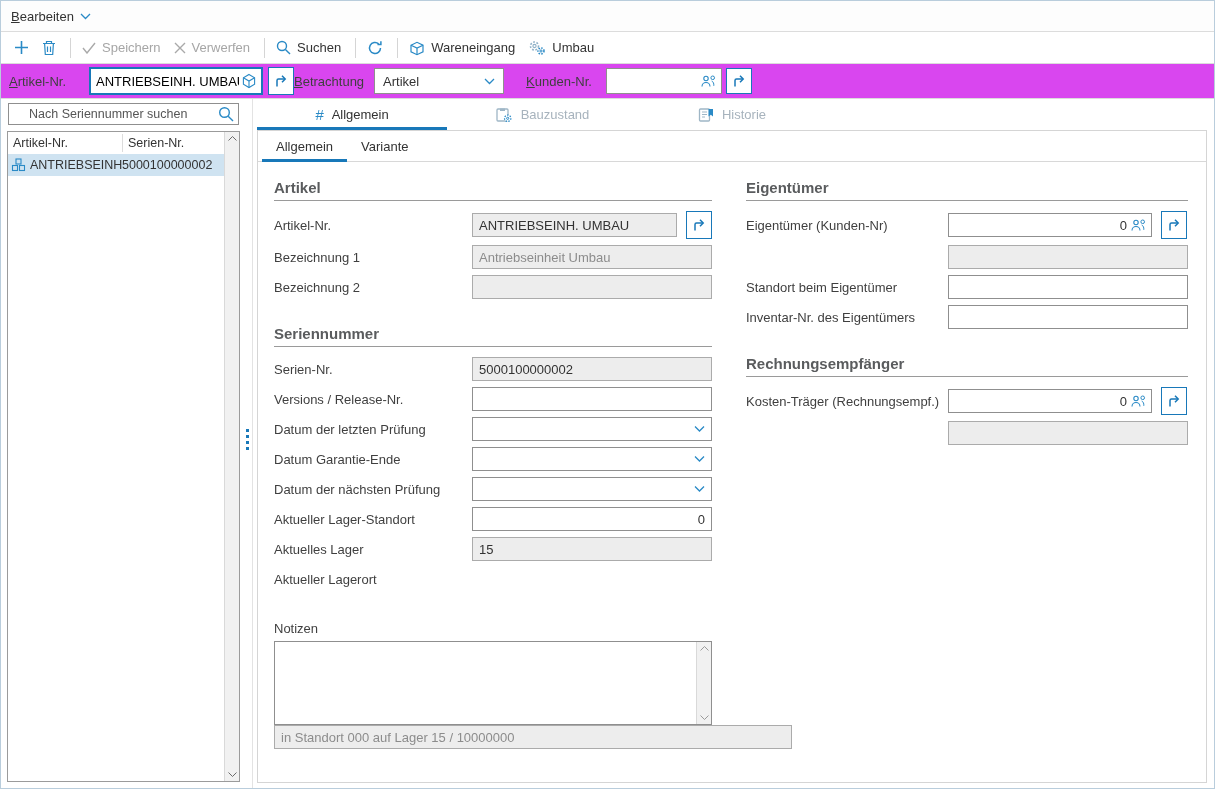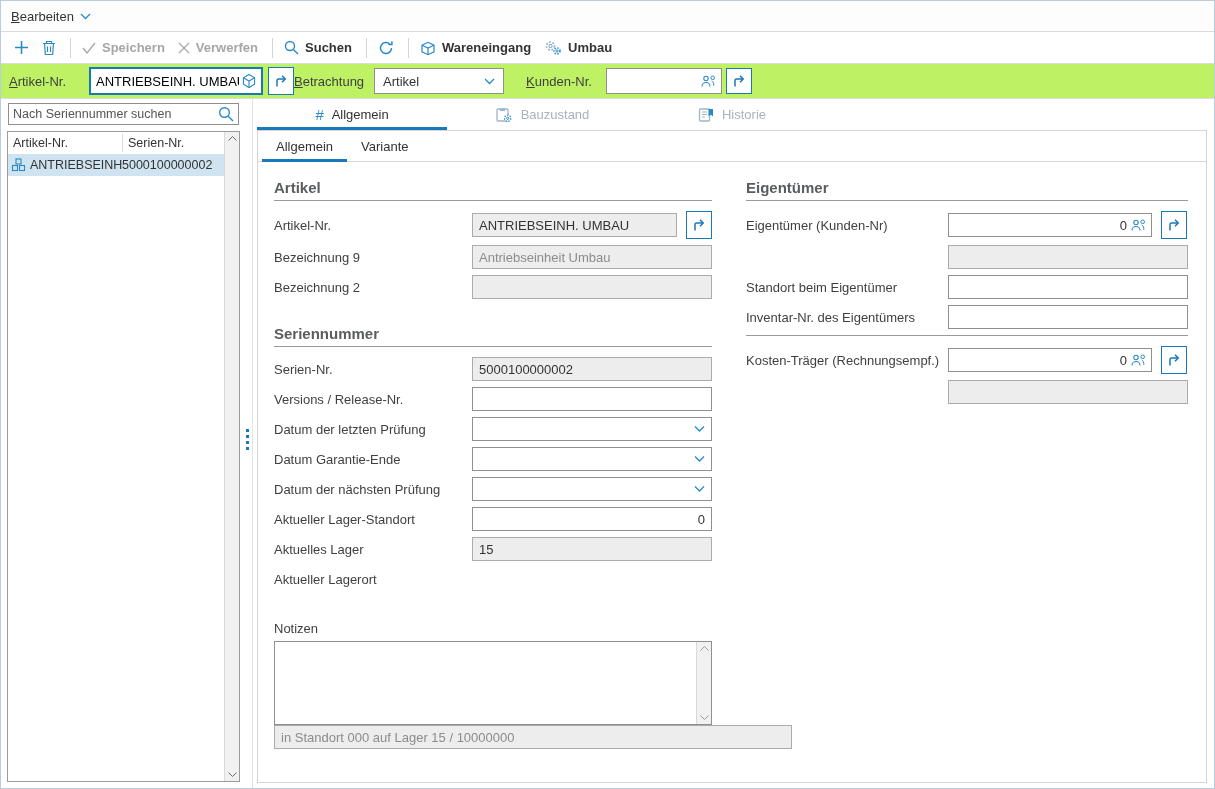--- a/index.html
+++ b/index.html
@@ -1,31 +1,31 @@
 <!DOCTYPE html>
 <html><head>
 <meta charset="utf-8">
 <style>
   * { box-sizing: border-box; margin: 0; padding: 0; }
   html,body { background:#fff; }
   body { font-family:"Liberation Sans", sans-serif; font-size:13px; color:#333; }
 
-  .window { width:1215px; height:789px; border:1px solid #b9cddc; background:#bef264;
+  .window { width:1215px; height:789px; border:1px solid #b9cddc; background:#d946ef;
             display:flex; flex-direction:column; overflow:hidden; }
 
   
   .menubar { height:31px; flex:0 0 31px; display:flex; align-items:center;
              padding-left:10px; border-bottom:1px solid #dcdcdc; background:#fdfdfd; }
   .menu-item { display:flex; align-items:center; gap:6px; cursor:default; }
   .accel { display:inline-block; }
   .accel::first-letter { text-decoration:underline; }
 
   
   .toolbar { height:32px; flex:0 0 32px; display:flex; align-items:center;
-             padding-left:8px; border-bottom:1px solid #dcdcdc; background:#fff;font-weight:bold; }
+             padding-left:8px; border-bottom:1px solid #dcdcdc; background:#fff; }
   .tbtn { display:flex; align-items:center; gap:6px; border:none; background:none;
           font:inherit; color:#333; padding:4px 5px; margin-right:3px; cursor:default; }
   .tbtn.disabled { color:#a6a6a6; }
   .tsep { width:1px; height:20px; background:#d5d5d5; margin:0 6px; }
 
   
   .headerbar { height:35px; flex:0 0 35px; display:flex; align-items:center;
                padding-left:8px; border-bottom:1px solid #dcdcdc; }
   .hlabel { color:#3f3f3f; }
   .hinput { position:relative; display:flex; align-items:center; background:#fff; }
@@ -38,21 +38,21 @@
               display:flex; align-items:center; justify-content:center; padding:0; cursor:default; }
   .goto-btn.small { height:26px; }
   .hselect { width:130px; height:26px; border:1px solid #8f8f8f; display:flex; align-items:center;
              padding:0 8px; position:relative; background:#fff; }
   .hselect svg { position:absolute; right:8px; }
 
   
   .body { flex:1; position:relative; background:#fff; }
   .sidebar { position:absolute; left:0; top:0; bottom:0; width:252px; border-right:1px solid #e3e3e3; }
   .search-wrap { position:absolute; left:7px; right:13px; top:4px; height:22px;
-                 border:1px solid #8f8f8f; display:flex; align-items:center; background:#fff; }
+                 border:1px solid #8f8f8f; display:flex; align-items:center; background:#fff;padding-left:16px; }
   .search-wrap input { flex:1; border:none; outline:none; font:inherit; font-size:12.5px;
                        padding:0 4px; color:#333; }
   .search-wrap input::placeholder { color:#555; opacity:1; }
   .search-wrap .mag { margin-right:4px; display:flex; }
 
   .list { position:absolute; left:6px; right:12px; top:32px; bottom:6px;
           border:1px solid #9b9b9b; background:#fff; overflow:hidden; }
   .list-head { display:flex; height:22px; align-items:center; font-size:12.5px;
                color:#333; margin-right:15px; }
   .list-head .c1 { width:114px; padding-left:5px; }
@@ -335,21 +335,21 @@
                 <button class="goto-btn">
                   <svg width="16" height="16" viewBox="0 0 16 16">
                       <path d="M4 13.5V7.5C4 6.7 4.7 6 5.5 6H12" fill="none" stroke="#1878b9" stroke-width="1.5"></path>
                       <path d="M9 2.8L12.2 6 9 9.2" fill="none" stroke="#1878b9" stroke-width="1.5"></path>
                     </svg>
                 </button>
               </div>
             </div>
 
             <div class="frow">
-              <span class="flabel">Bezeichnung 9</span>
+              <span class="flabel">Bezeichnung 1</span>
               <div class="farea">
                   <div class="ro muted">Antriebseinheit Umbau</div>
                 </div>
             </div>
 
             <div class="frow">
               <span class="flabel">Bezeichnung 2</span>
               <div class="farea">
                   <div class="ro"></div>
                 </div>
@@ -494,20 +494,21 @@
                 </div>
             </div>
 
             <div class="frow">
               <span class="flabel">Inventar-Nr. des Eigentümers</span>
               <div class="farea">
                   <div class="wi"><input value="" style=""></div>
                 </div>
             </div>
 
+            <div class="section-title" style="margin-top:26px;">Rechnungsempfänger</div>
             <hr class="section-rule">
 
             <div class="frow">
               <span class="flabel">Kosten-Träger (Rechnungsempf.)</span>
               <div class="farea">
                 <div class="wi has-ico shortR">
                   <input class="num" value="0" style="">
                   <span class="right-ico">
                       <svg width="17" height="13" viewBox="0 0 17 13">
                         <circle cx="6" cy="4" r="2.2" fill="none" stroke="#2a8ac6" stroke-width="1.1"></circle>

